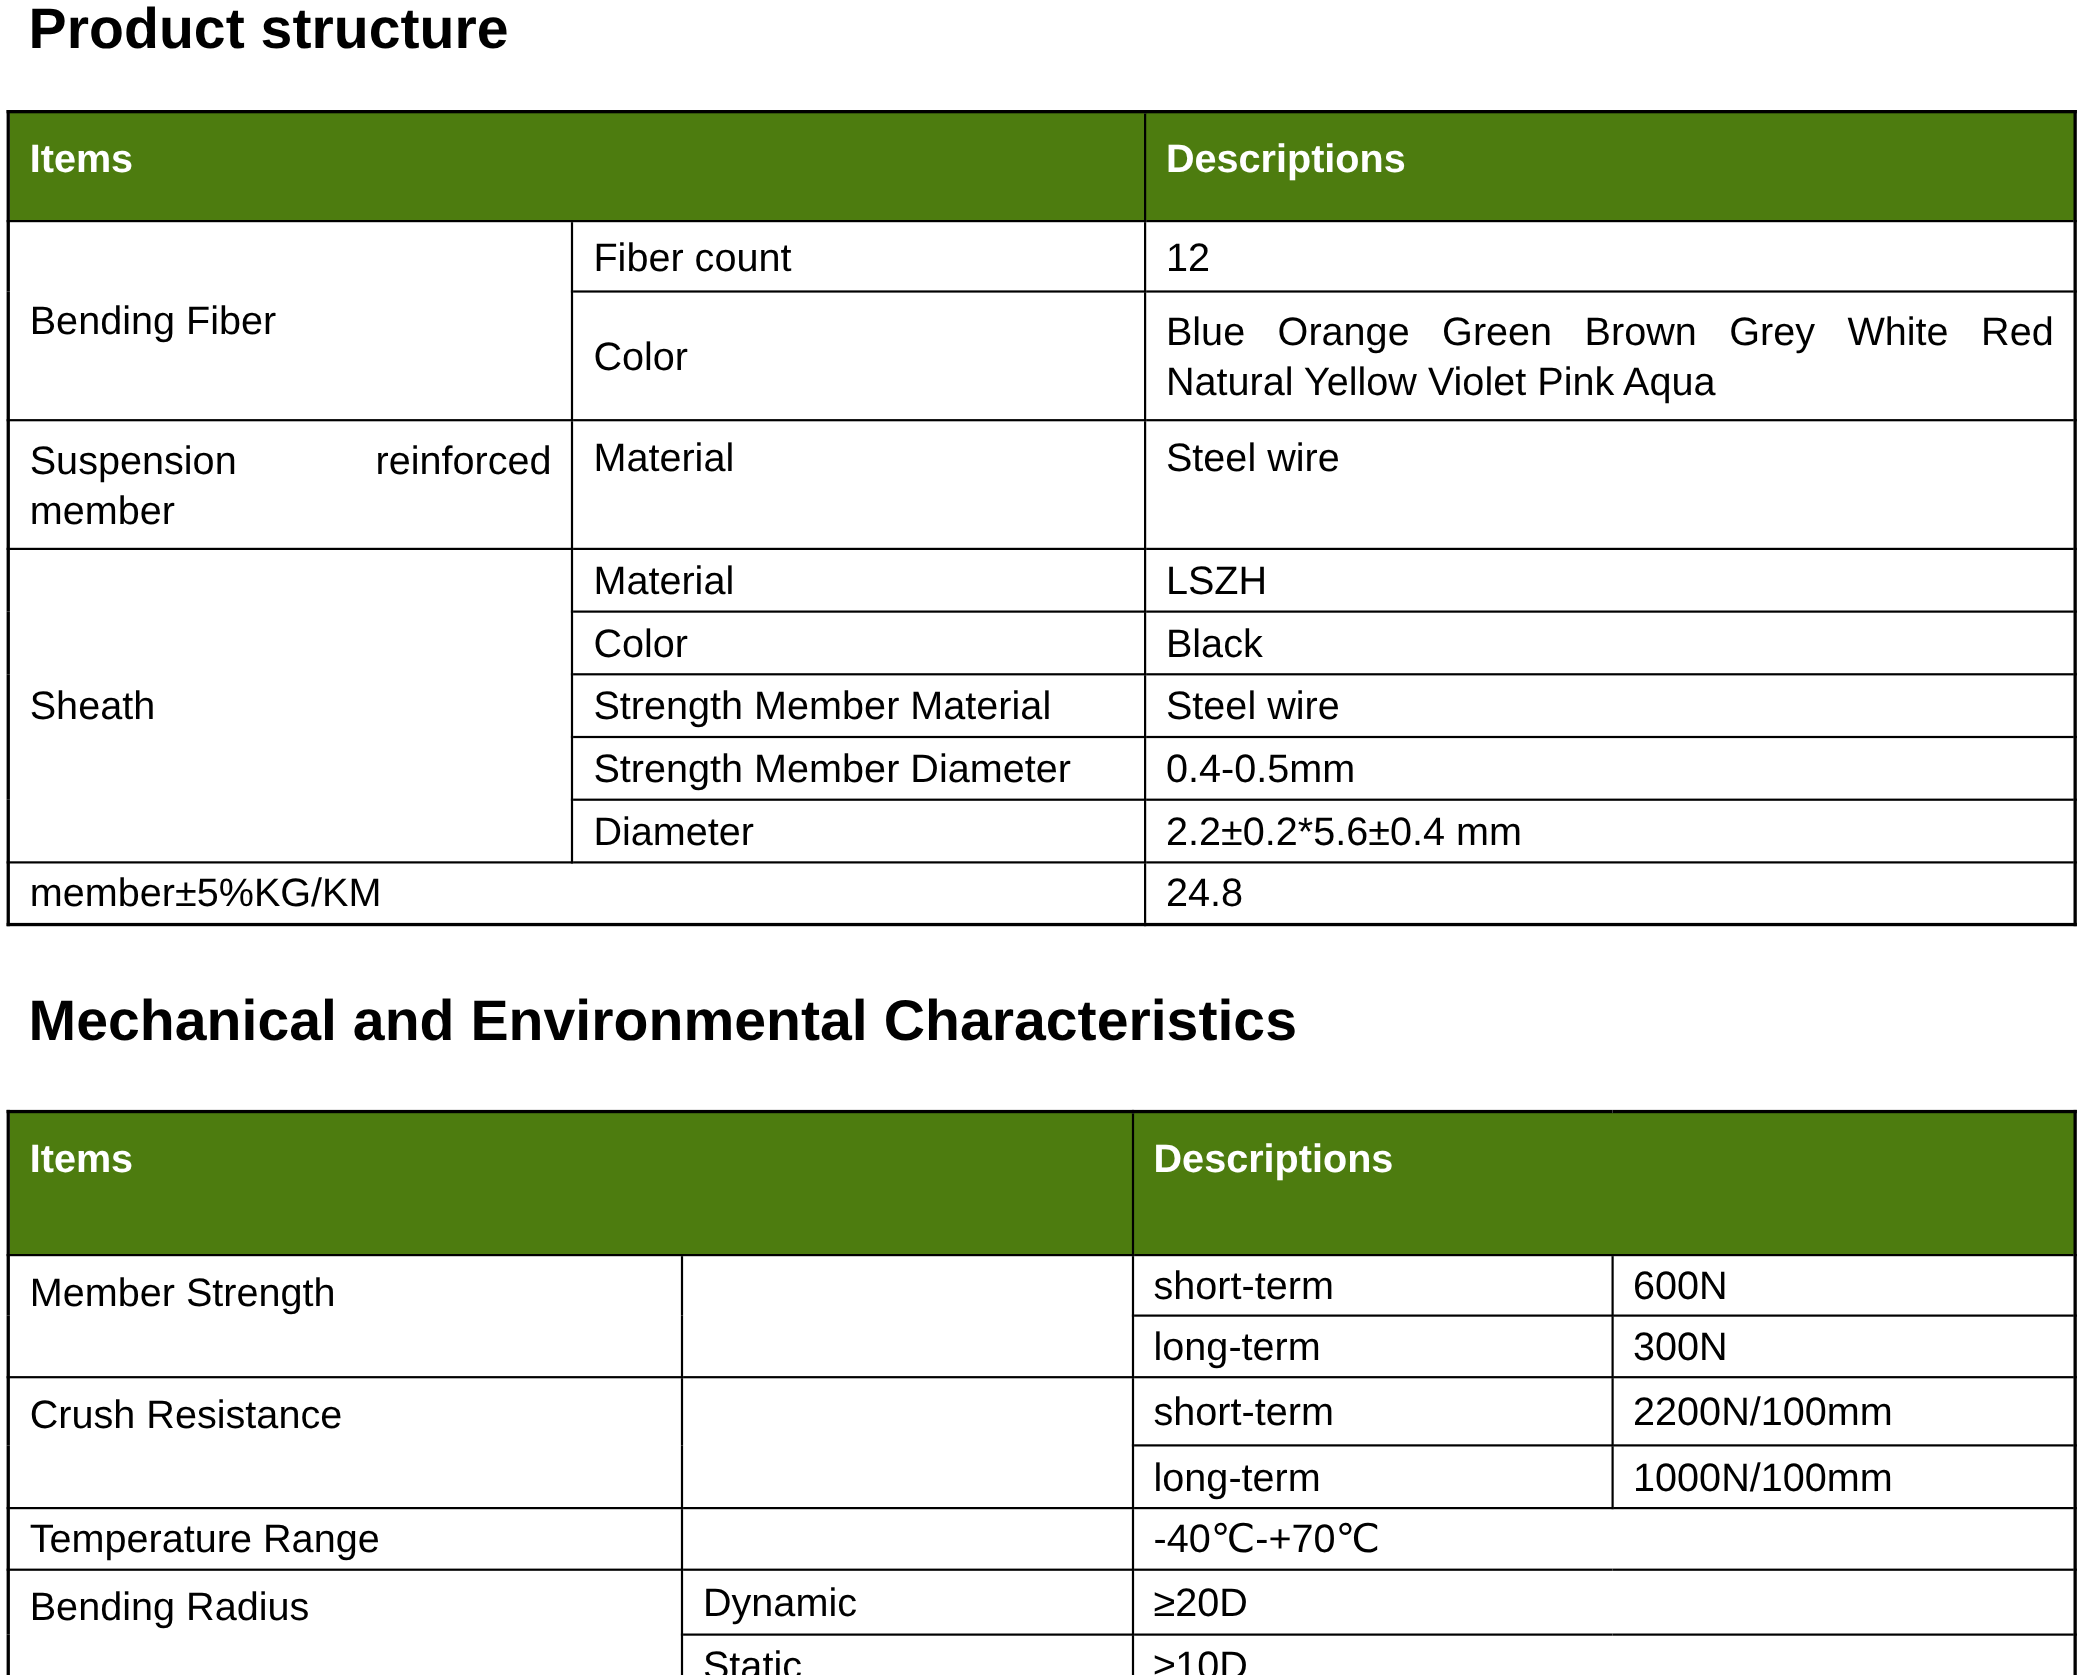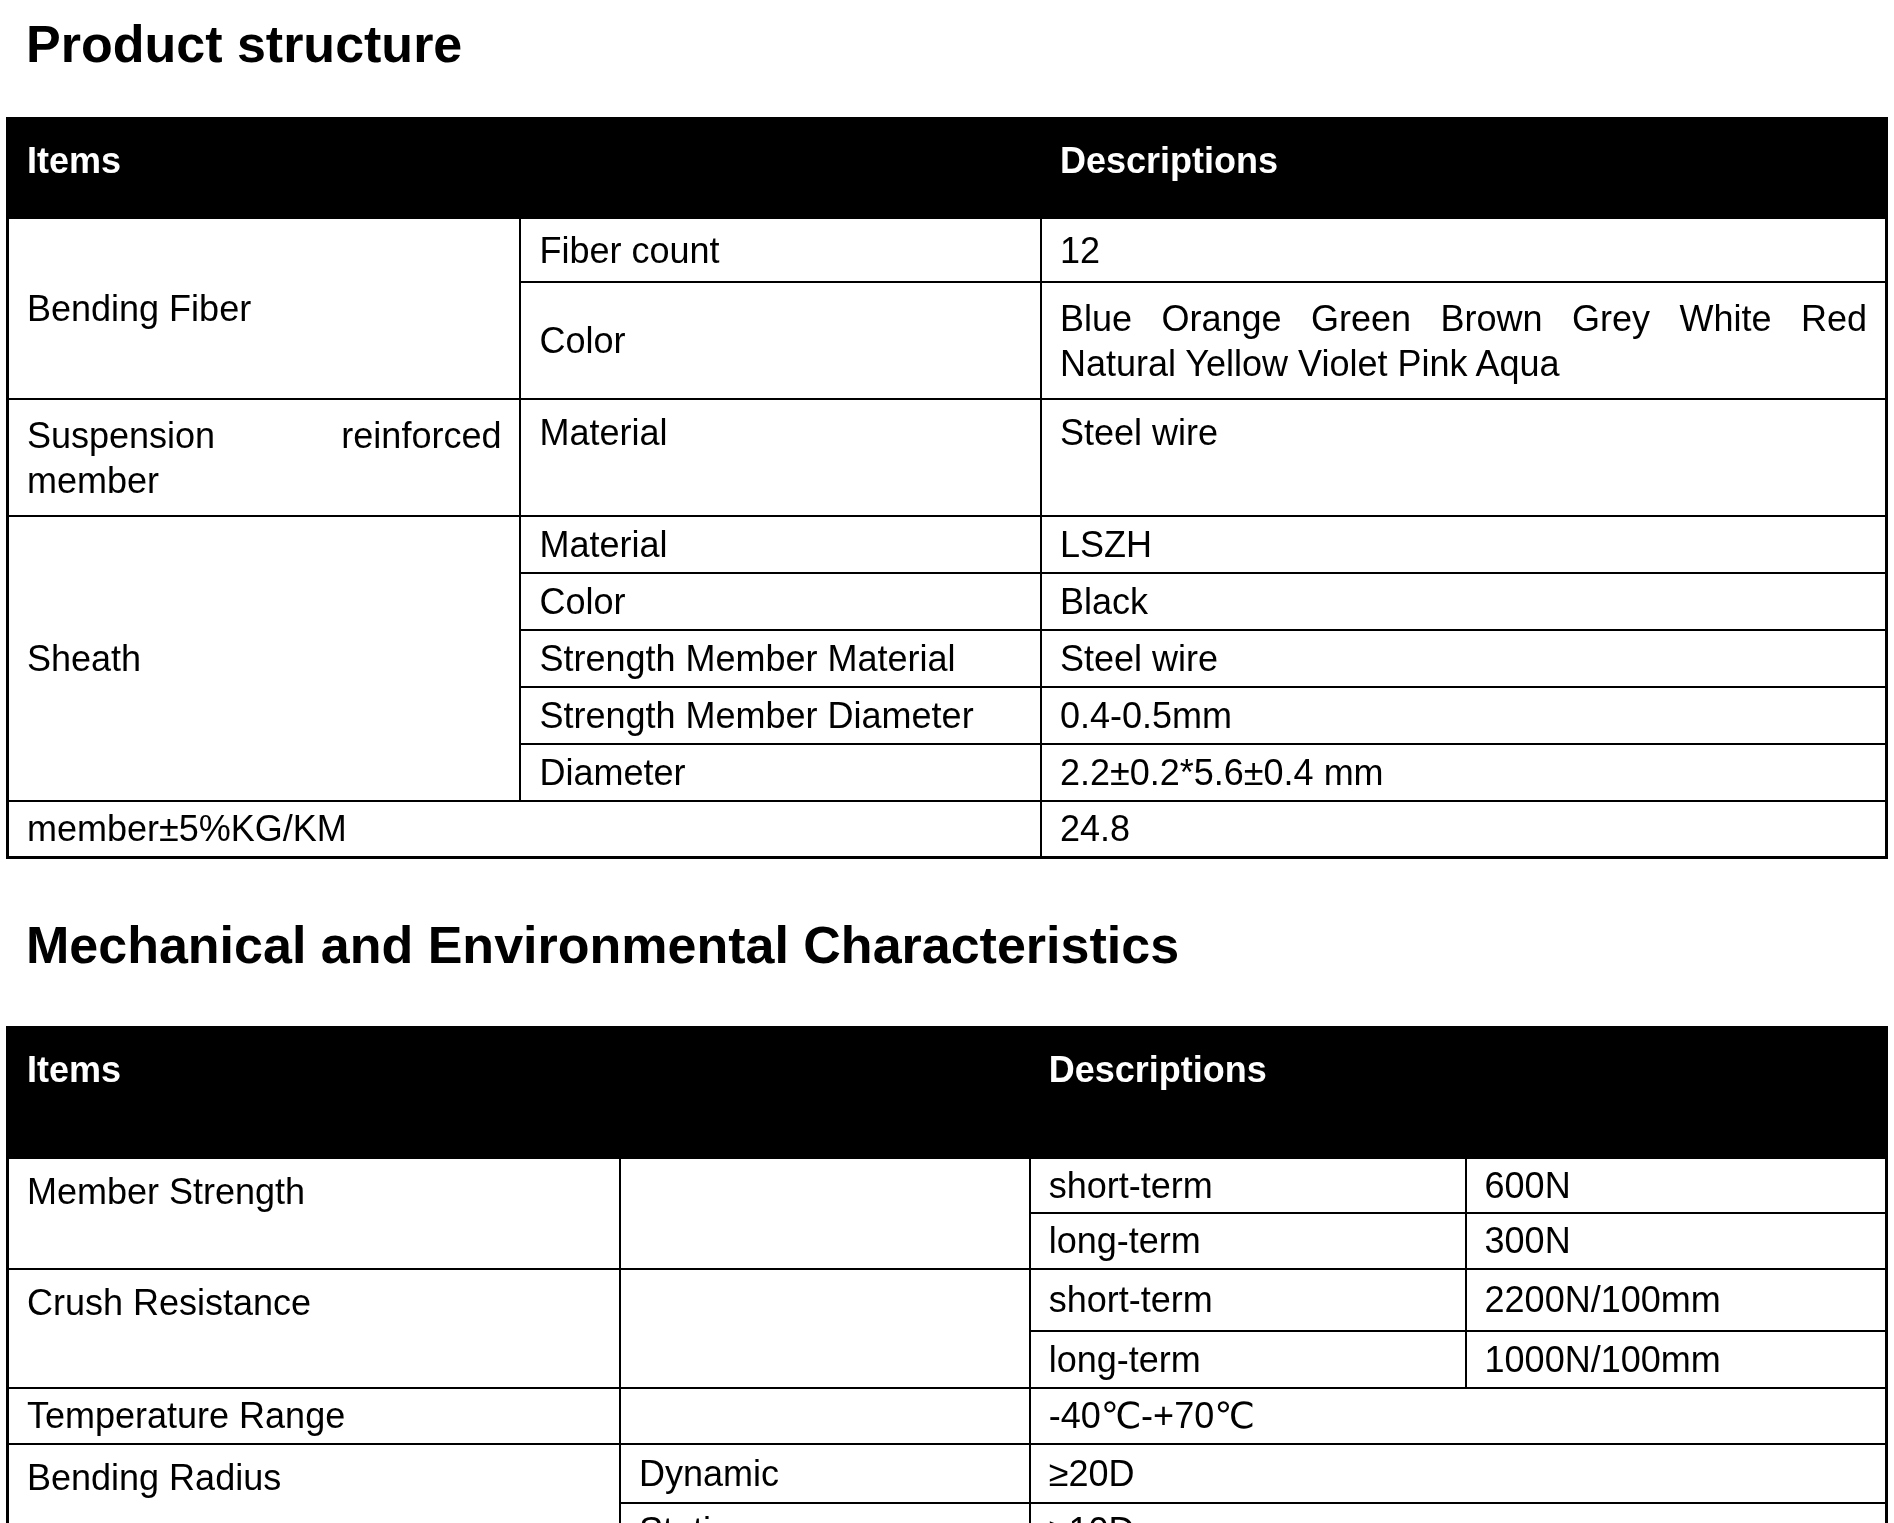--- a/index.html
+++ b/index.html
@@ -13,42 +13,42 @@
     font-family: "Liberation Sans", "DejaVu Sans", sans-serif;
     color: #000000;
     overflow: hidden;
   }
   h1.title {
     font-size: 52px;
     font-weight: bold;
     line-height: 1.05;
     margin: 0 0 0 26px;
   }
-  #title1 { padding-top: 17px; }
+  #title1 { padding-top: 0; }
   #title2 { margin-top: 59px; }
   table.spec {
     border-collapse: collapse;
     table-layout: fixed;
     width: 1882px;
     margin-left: 6px;
     border: 3px solid #000000;
   }
   #table1 { margin-top: 45px; }
   #table2 { margin-top: 54px; }
   .spec th, .spec td {
     border: 2px solid #000000;
     font-size: 36px;
     line-height: 1.25;
     padding: 4px 18px;
     vertical-align: middle;
     text-align: left;
     overflow: hidden;
   }
   .spec th {
-    background: #000000;
+    background: #4d7c0f;
     color: #ffffff;
     font-weight: bold;
     vertical-align: top;
     padding-top: 18px;
   }
   td.topcell {
     vertical-align: top;
     padding-top: 10px;
   }
   .twoLine { line-height: 1.45; }

